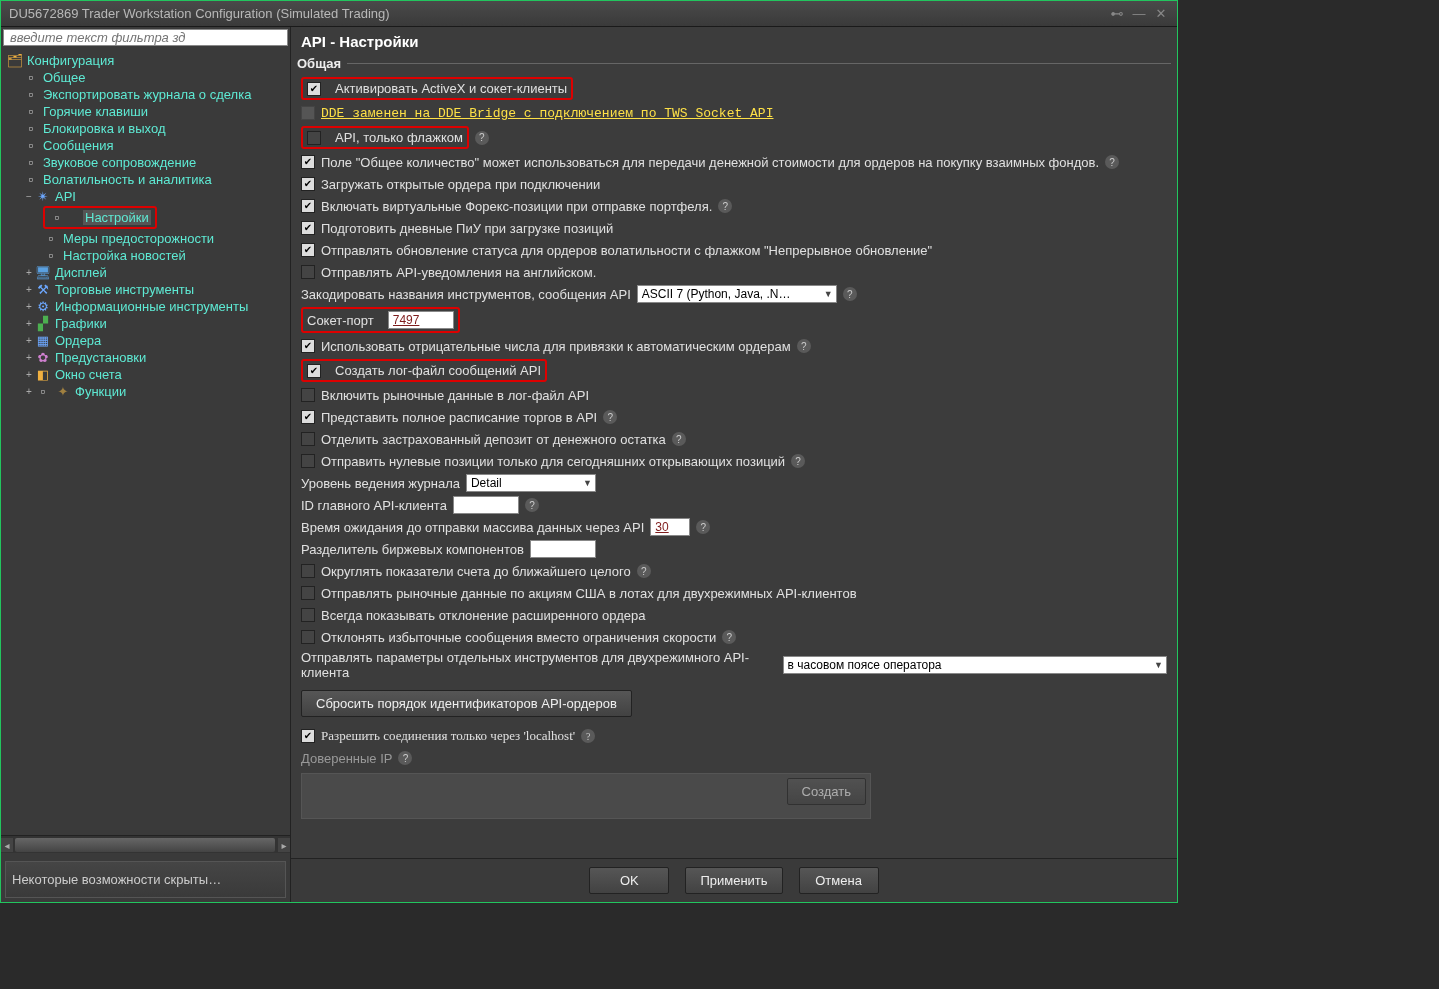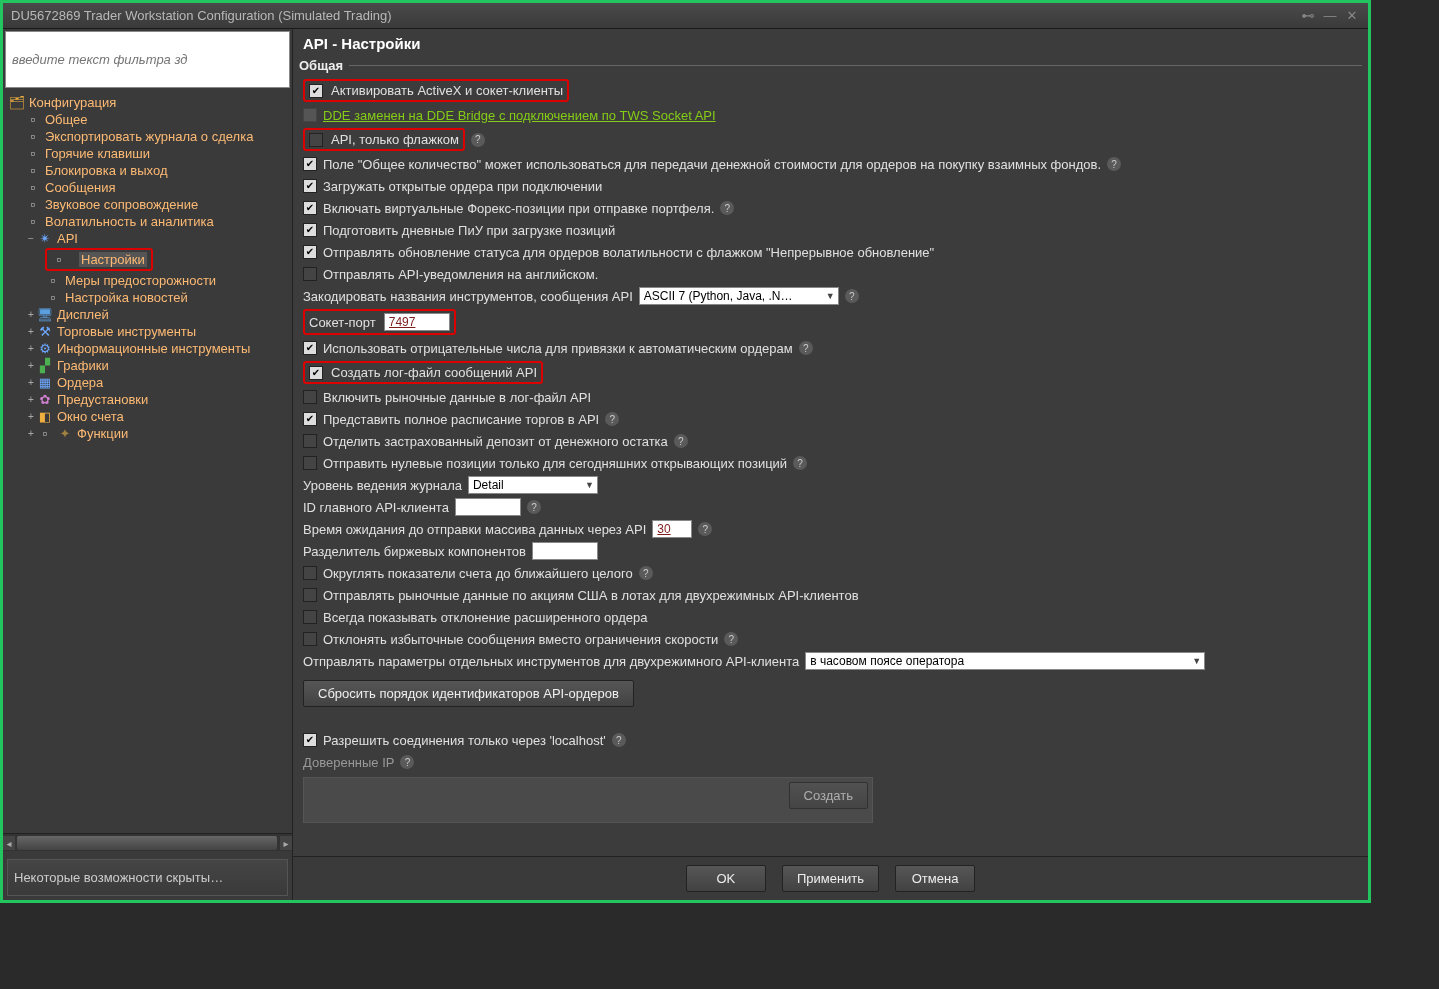--- a/index.html
+++ b/index.html
@@ -1,69 +1,69 @@
 <!DOCTYPE html>
 <html><head>
 <meta charset="utf-8">
 <style>
 * { box-sizing: border-box; margin: 0; padding: 0; }
 body { font-family: Arial, sans-serif; font-size: 13px; color: #e8e8e8; background: #2a2a2a; }
-.window { width: 1371px; height: 903px; background: #3c3c3c; border: 3px solid #22c55e; display: flex; flex-direction: column; }
+.window { width: 1178px; height: 903px; background: #3c3c3c; border: 1px solid #22c55e; display: flex; flex-direction: column; }
 .titlebar { height: 26px; background: linear-gradient(#4a4a4a,#3a3a3a); display: flex; align-items: center; padding: 0 8px; border-bottom: 1px solid #1a1a1a; }
 .titlebar-text { color: #b8b8b8; font-size: 13px; flex: 1; }
 .titlebar-btns { display: flex; gap: 6px; }
 .titlebar-btn { width: 16px; height: 14px; color: #888; cursor: pointer; display:flex; align-items:center; justify-content:center; }
 .body { flex: 1; display: flex; overflow: hidden; }
 .sidebar { width: 290px; background: #3a3a3a; border-right: 1px solid #222; display: flex; flex-direction: column; }
-.filter { background: #fff; color: #888; font-size: 13px; padding: 20px 6px; margin: 2px; border: 1px solid #888; font-style: italic; }
+.filter { background: #fff; color: #888; font-size: 13px; padding: 0 6px; margin: 2px; border: 1px solid #888; font-style: italic; }
 .tree { flex: 1; padding: 4px 2px; overflow: hidden; }
 .tree-item { display: flex; align-items: center; padding: 1px 0; cursor: pointer; white-space: nowrap; }
 .tree-item.lvl0 { padding-left: 4px; }
 .tree-item.lvl1 { padding-left: 20px; }
 .tree-item.lvl2 { padding-left: 40px; }
 .tree-twisty { width: 12px; text-align: center; color: #aaa; font-size: 10px; }
 .tree-icon { width: 16px; height: 14px; margin-right: 4px; display:inline-flex; align-items:center; justify-content:center; }
-.tree-label { color: #fdba74; }
+.tree-label { color: #5eead4; }
 .tree-item.selected { }
 .tree-item.selected .tree-label { background: #555; padding: 0 2px; }
 .red-box { border: 2px solid #d00; border-radius: 3px; }
 .hscroll { height: 18px; background: #333; border-top: 1px solid #222; position: relative; }
 .hscroll-thumb { position: absolute; left: 14px; width: 260px; height: 14px; top: 2px; background: linear-gradient(#666,#444); border-radius: 2px; }
 .hscroll-arrow { position:absolute; top:2px; width:12px; height:14px; background:#444; color:#aaa; font-size:10px; display:flex; align-items:center; justify-content:center; }
 .hidden-banner { margin: 8px 4px 4px 4px; padding: 10px 6px; background: linear-gradient(#454545,#3a3a3a); border: 1px solid #555; color: #ccc; }
 .main { flex: 1; display: flex; flex-direction: column; background: #3c3c3c; overflow: hidden; }
 .main-title { font-weight: bold; font-size: 15px; color: #fff; padding: 6px 10px; }
 .section-header { margin: 0 6px; display: flex; align-items: center; }
 .section-header .label { font-weight: bold; padding-right: 6px; color: #eee; }
 .section-header .line { flex: 1; height: 1px; background: #666; }
 .form { padding: 4px 10px; overflow-y: auto; flex:1; }
 .row { display: flex; align-items: center; padding: 2px 0; min-height: 22px; gap: 6px; }
 .checkbox { width: 14px; height: 14px; background: #444; border: 1px solid #222; display: inline-flex; align-items: center; justify-content: center; font-size: 11px; color: #000; cursor: pointer; }
 .checkbox.checked { background: #ddd; }
 .checkbox.checked::after { content: "✔"; color: #000; font-size: 10px; line-height: 1; }
 .checkbox.disabled { background: #555; border-color:#444; }
 .label-text { color: #e0e0e0; }
-.label-text.link { color: #84cc16; text-decoration: underline; }
+.label-text.link { color: #fde047; text-decoration: underline; font-family: Liberation Mono, monospace; }
 .help-icon { width: 14px; height: 14px; border-radius: 50%; background: #5a5a5a; color: #ccc; font-size: 10px; display: inline-flex; align-items: center; justify-content: center; cursor: pointer; }
 .text-input { background: #fff; color: #7f1d1d; border: 1px solid #888; padding: 1px 4px; font-size: 12px; height: 18px; text-decoration: underline; }
 .select { background: #fff; color: #000; border: 1px solid #888; padding: 1px 18px 1px 4px; font-size: 12px; height: 18px; position: relative; display:inline-flex; align-items:center; }
 .select::after { content: "▼"; position: absolute; right: 3px; font-size: 9px; color: #444; }
 .button { background: linear-gradient(#565656,#424242); border: 1px solid #222; color: #eee; padding: 5px 14px; border-radius: 2px; cursor: pointer; }
 .trusted-area { background: #4a4a4a; border: 1px solid #555; min-height: 46px; margin: 4px 0; padding: 4px; display:flex; justify-content:flex-end; align-items:flex-start; width: 570px; }
 .footer { border-top: 1px solid #222; padding: 8px; display: flex; justify-content: center; gap: 16px; background: #3a3a3a; }
 .icon-folder { color: #f0b040; }
 .icon-page { color: #ccc; }
 .icon-gear { color: #6da8ff; }
 .icon-display { color: #5aa0e0; }
 .icon-chart { color: #4caf50; }
 .icon-orders { color: #6da8ff; }
 .icon-preset { color: #d080d0; }
 .icon-acct { color: #f0b040; }
 .icon-func { color: #a08040; }
-.red-wrap { display: inline-flex; align-items: center; gap: 8px; padding: 2px 4px; }
+.red-wrap { display: inline-flex; align-items: center; gap: 14px; padding: 2px 4px; }
 </style>
 </head>
 <body>
 
 <div class="window">
   <div class="titlebar">
     <span class="titlebar-text">DU5672869 Trader Workstation Configuration (Simulated Trading)</span>
     <div class="titlebar-btns">
       <span class="titlebar-btn">⊷</span>
       <span class="titlebar-btn">—</span>
@@ -311,21 +311,21 @@
           </div>
         <div class="row">
             <span class="label-text">Отправлять параметры отдельных инструментов для двухрежимного API-клиента</span>
             <span class="select" style="width:400px">
               <span>в часовом поясе оператора</span>
             </span>
           </div>
         <div class="row" style="margin-top:6px;">
             <span class="button">Сбросить порядок идентификаторов API-ордеров</span>
           </div>
-        <div class="row" style="margin-top:20px;">
+        <div class="row" style="margin-top:6px;font-family:Liberation Serif, serif;">
             <span class="checkbox checked"></span>
             <span class="label-text">Разрешить соединения только через 'localhost'</span>
             <span class="help-icon">?</span>
           </div>
         <div class="row" style="color:#999">
             <span class="label-text" style="color:#999">Доверенные IP</span>
             <span class="help-icon">?</span>
           </div>
         <div class="trusted-area">
           <span class="button" style="opacity:.6">Создать</span>

